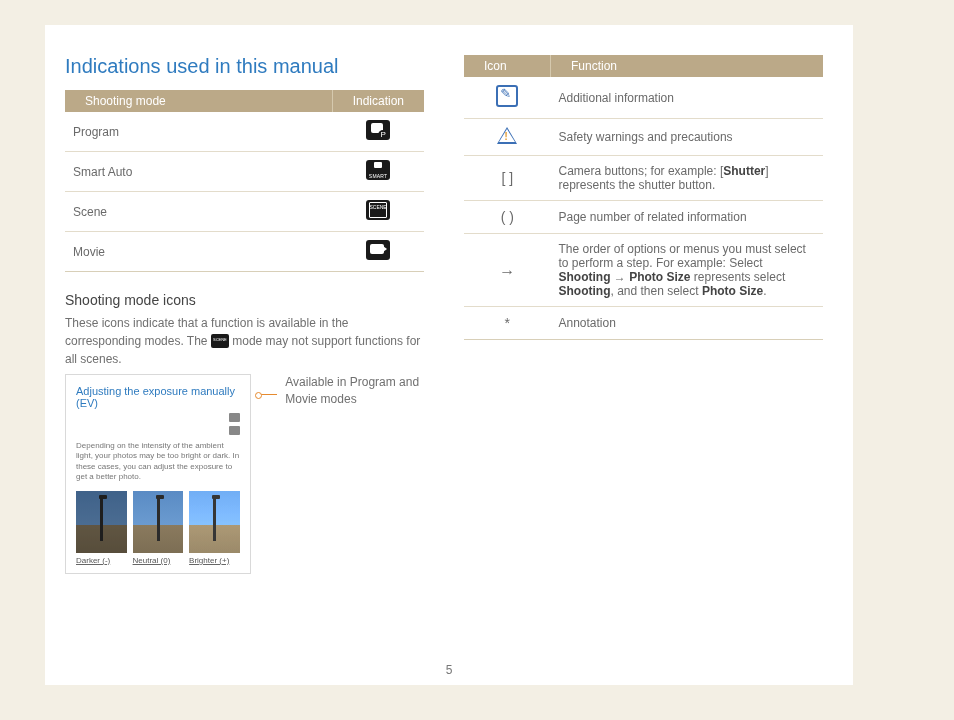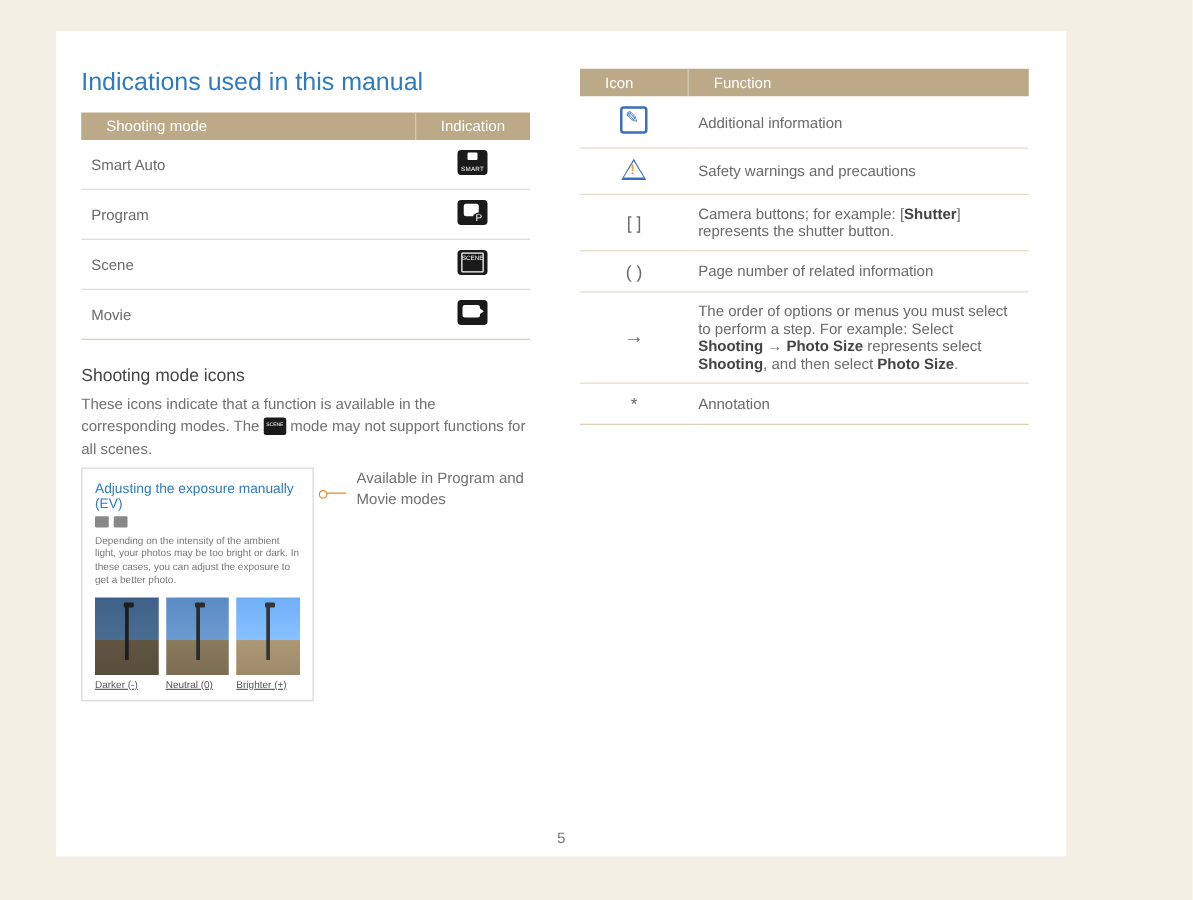--- a/index.html
+++ b/index.html
@@ -115,21 +115,21 @@
   .eg{font-weight:bold;font-size:12px;color:#444;margin-top:10px;}
   .example-wrap{display:flex;align-items:flex-start;gap:8px;margin-top:6px;}
   .example-box{
     border:1px solid #d9d9d9;
     width:246px;
     padding:10px 10px 8px 10px;
     background:#fff;
     font-size:9px;
     color:#666;
   }
-  .ex-title{color:#2f7bbf;font-size:11px;margin-bottom:6px;display:flex;align-items:center;gap:4px;flex-wrap:wrap;}
+  .ex-title{color:#2f7bbf;font-size:11px;margin-bottom:6px;display:flex;align-items:flex-end;gap:4px;flex-wrap:wrap;flex-direction:column;}
   .mini-icon{
     display:inline-block;width:11px;height:9px;background:#888;border-radius:1px;
   }
   .ex-desc{font-size:8px;line-height:1.3;color:#777;margin-bottom:8px;}
   .thumbs{display:flex;gap:6px;text-decoration:underline;}
   .thumb{flex:1;}
   .thumb-img{
     width:100%;height:62px;
     background:linear-gradient(to bottom,#5a8bc4 0%,#6b9bd0 55%,#8a7a5e 55%,#7c6e54 100%);
     position:relative;
@@ -186,26 +186,26 @@
   <div class="col">
     <h1>Indications used in this manual</h1>
 
     <table class="tbl">
       <tbody>
           <tr>
         <th>Shooting mode</th>
         <th>Indication</th>
       </tr>
       <tr>
+        <td>Program</td>
+        <td class="iconcell2"><span class="icon-box icon-prog"></span></td>
+      </tr>
+      <tr>
         <td>Smart Auto</td>
         <td class="iconcell2"><span class="icon-box icon-smart"></span></td>
-      </tr>
-      <tr>
-        <td>Program</td>
-        <td class="iconcell2"><span class="icon-box icon-prog"></span></td>
       </tr>
       <tr>
         <td>Scene</td>
         <td class="iconcell2"><span class="icon-box icon-scene"></span></td>
       </tr>
       <tr>
         <td>Movie</td>
         <td class="iconcell2"><span class="icon-box icon-movie"></span></td>
       </tr>
     </tbody>

